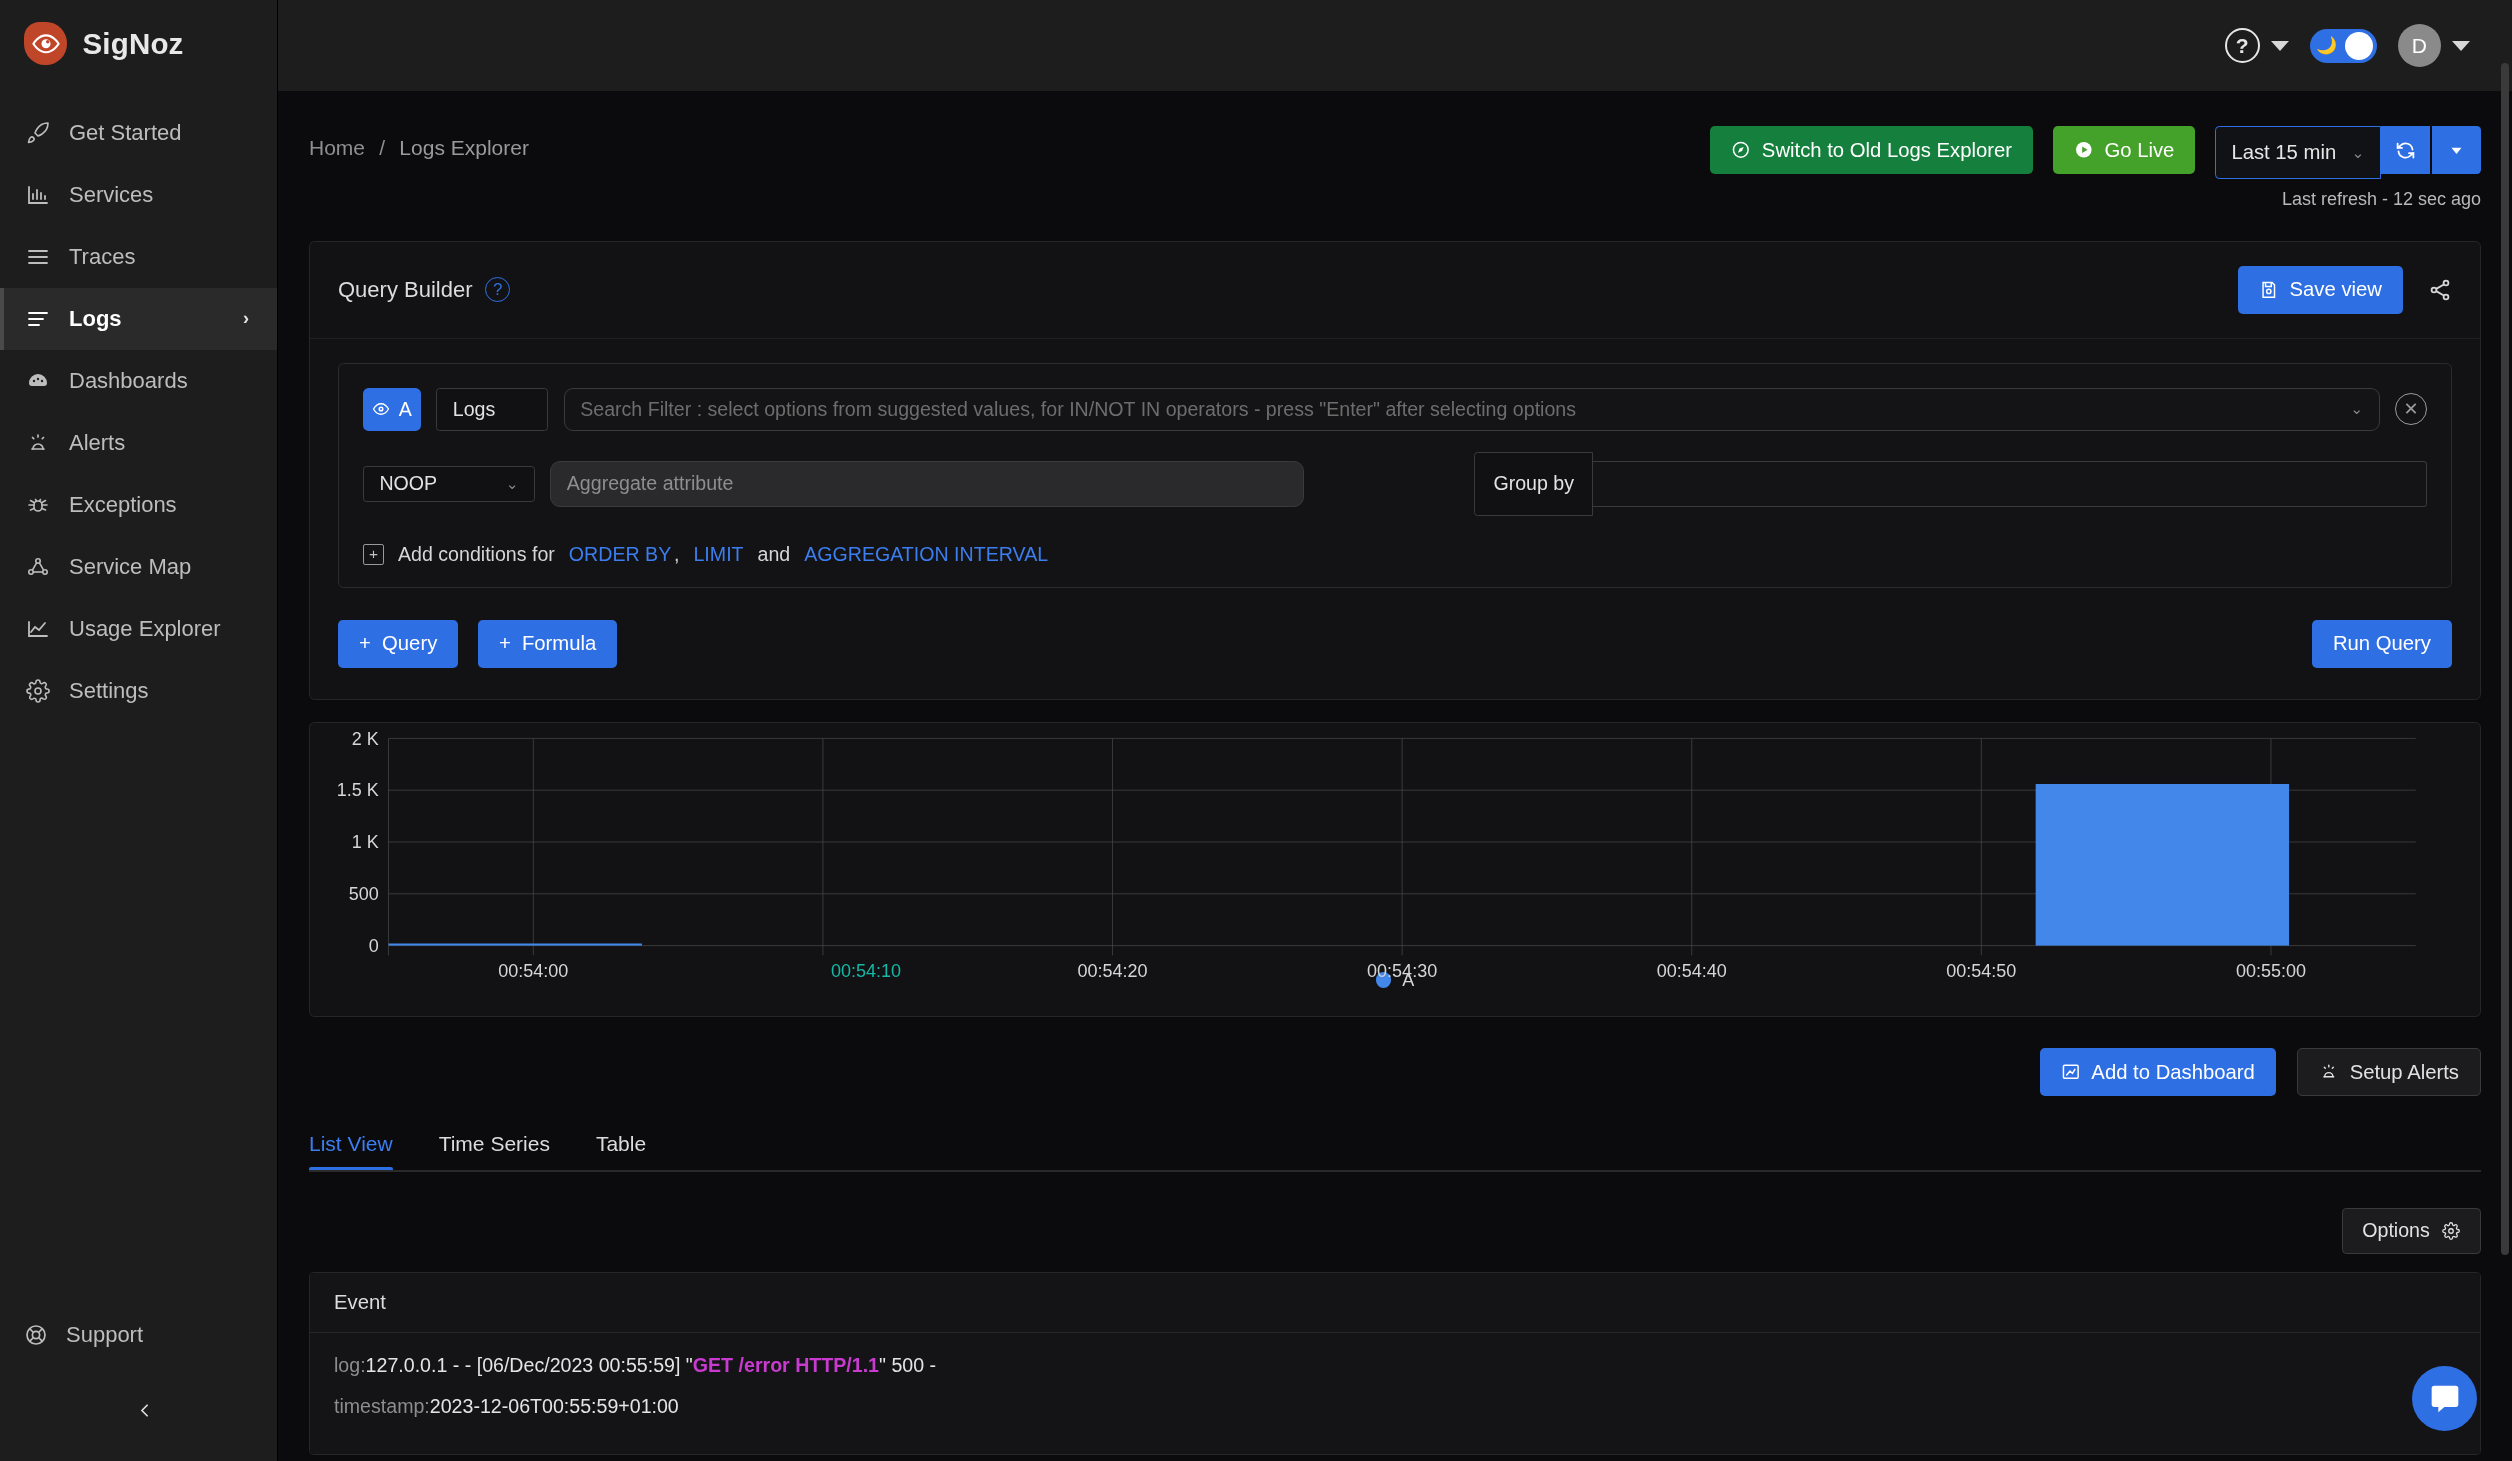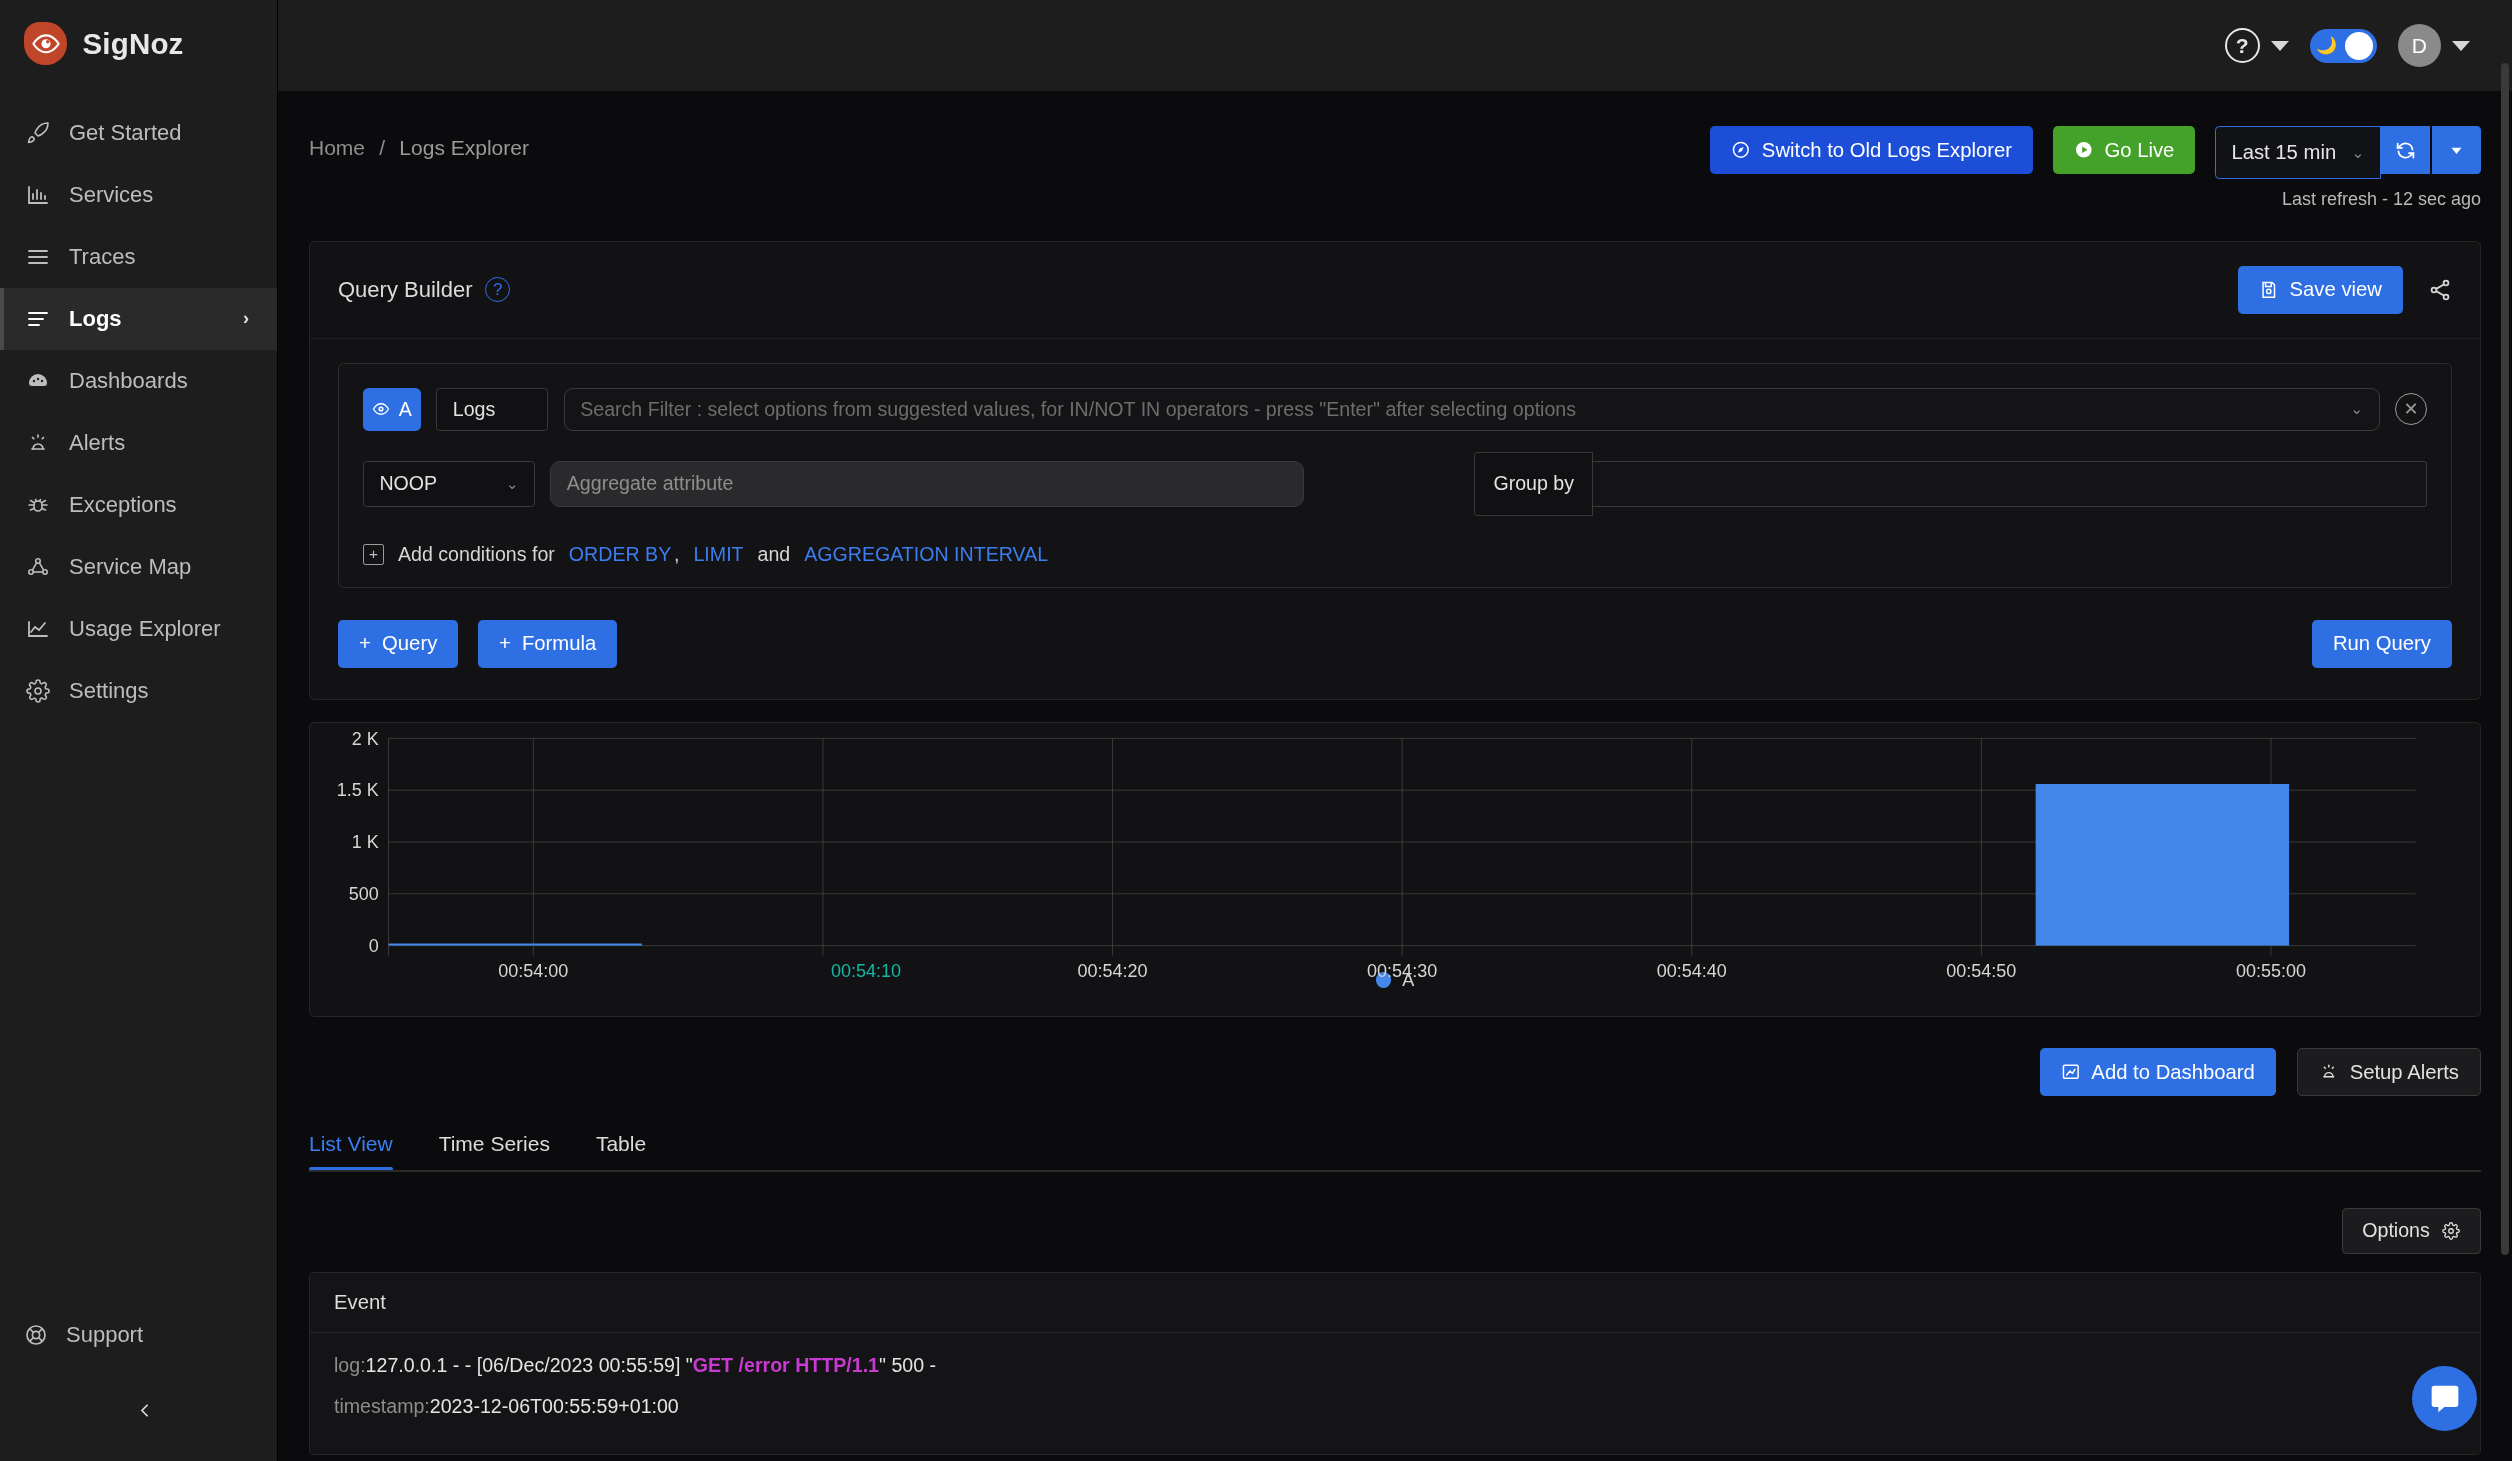--- a/index.html
+++ b/index.html
@@ -89,21 +89,21 @@
   .breadcrumb { font-size: 21px; color: #8f8f8f; padding-top: 9.8px; }
   .breadcrumb .sep { margin: 0 8.4px; }
   .breadcrumb .cur { color:#9a9a9a; }
 
   .actions { display:flex; align-items:flex-start; gap: 19.6px; position:relative; }
   .btn {
     display:flex;align-items:center;justify-content:center;gap:11.2px;
     height:48px; padding: 0 21px; border-radius:4.9px;
     font-size:20.3px; cursor:pointer; border:none; white-space:nowrap;
   }
-  .btn-red { background:#1d4ed8; color:#fff; }
+  .btn-red { background:#15803d; color:#fff; }
   .btn-green { background:#44a12a; color:#fff; }
   .timegrp { display:flex; flex-direction:column; align-items:flex-end; }
   .timerow { display:flex; align-items:stretch; }
   .time-sel {
     height:53px; min-width:133px; background:#111215; border:1.4px solid #2f6fe4;
     border-radius:4.2px 0 0 4.2px; display:flex;align-items:center;justify-content:space-between;
     gap:15.4px; padding: 0 15.4px; color:#e6e6e6; font-size:20.3px; cursor:pointer;
   }
   .sq-btn {
     width:49px;height:48px;background:#2f6fe4;display:flex;align-items:center;justify-content:center;
@@ -147,21 +147,21 @@
     display:flex;align-items:center;justify-content:space-between;padding:0 15.4px;
     font-size:19.6px;color:#6d6d6d; cursor:text;
   }
   .chev-sm { font-size:15.4px;color:#8a8a8a; }
   .clear-x {
     width:32px;height:32px;border-radius:50%;border:1.4px solid #9a9a9a;color:#9a9a9a;
     display:flex;align-items:center;justify-content:center;font-size:18px;cursor:pointer;flex-shrink:0;
   }
   .row2 { display:flex;align-items:center;gap:0; margin-top:21px; }
   .noop-sel {
-    width:172px;height:46px;background:#111113;border:0.7px solid #3a3a3a;border-radius:3.5px;
+    width:172px;height:36px;background:#111113;border:0.7px solid #3a3a3a;border-radius:3.5px;
     display:flex;align-items:center;justify-content:space-between;padding:0 15.4px;
     font-size:19.6px;color:#e2e2e2;cursor:pointer;
   }
   .agg-input {
     width:754px;height:46px;background:#2a2a2c;border:0.7px solid #3a3a3a;border-radius:10px;
     display:flex;align-items:center;padding:0 15.4px;font-size:19.6px;color:#8e8e8e;
     margin-left:15.4px; cursor:text;
   }
   .gb-wrap { display:flex;align-items:center;margin-left:170px; flex:1; }
   .gb-label {

